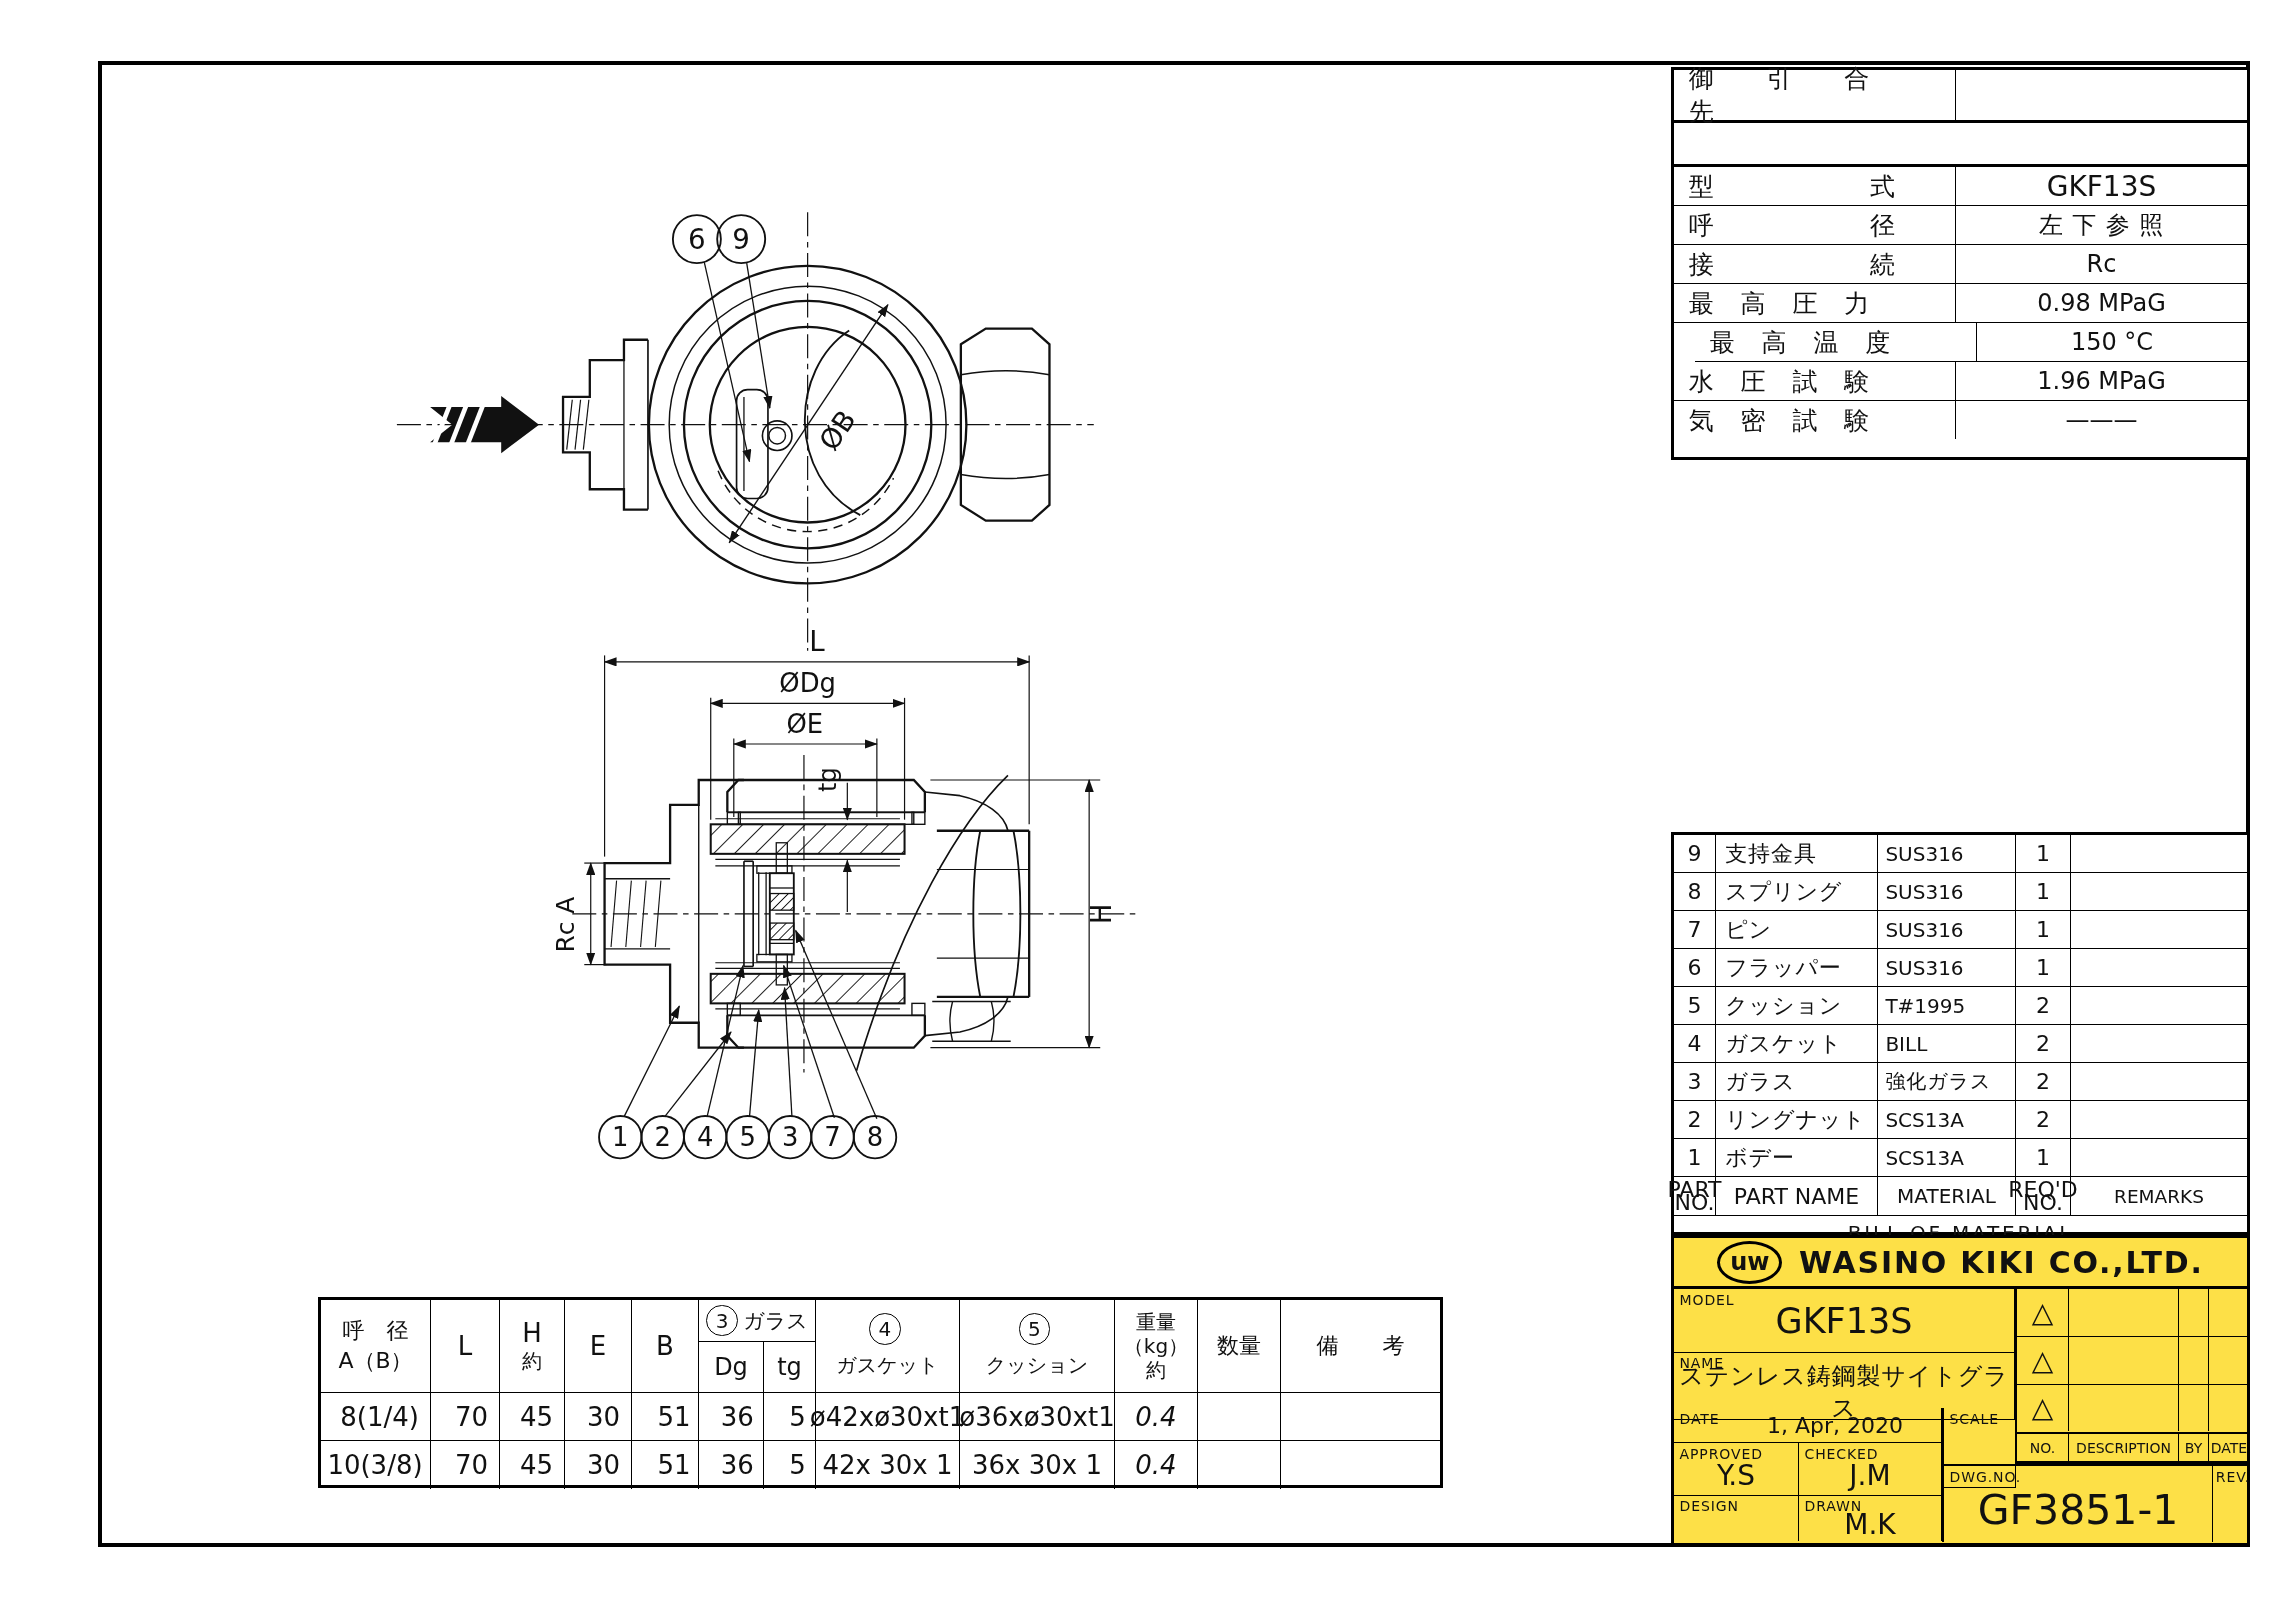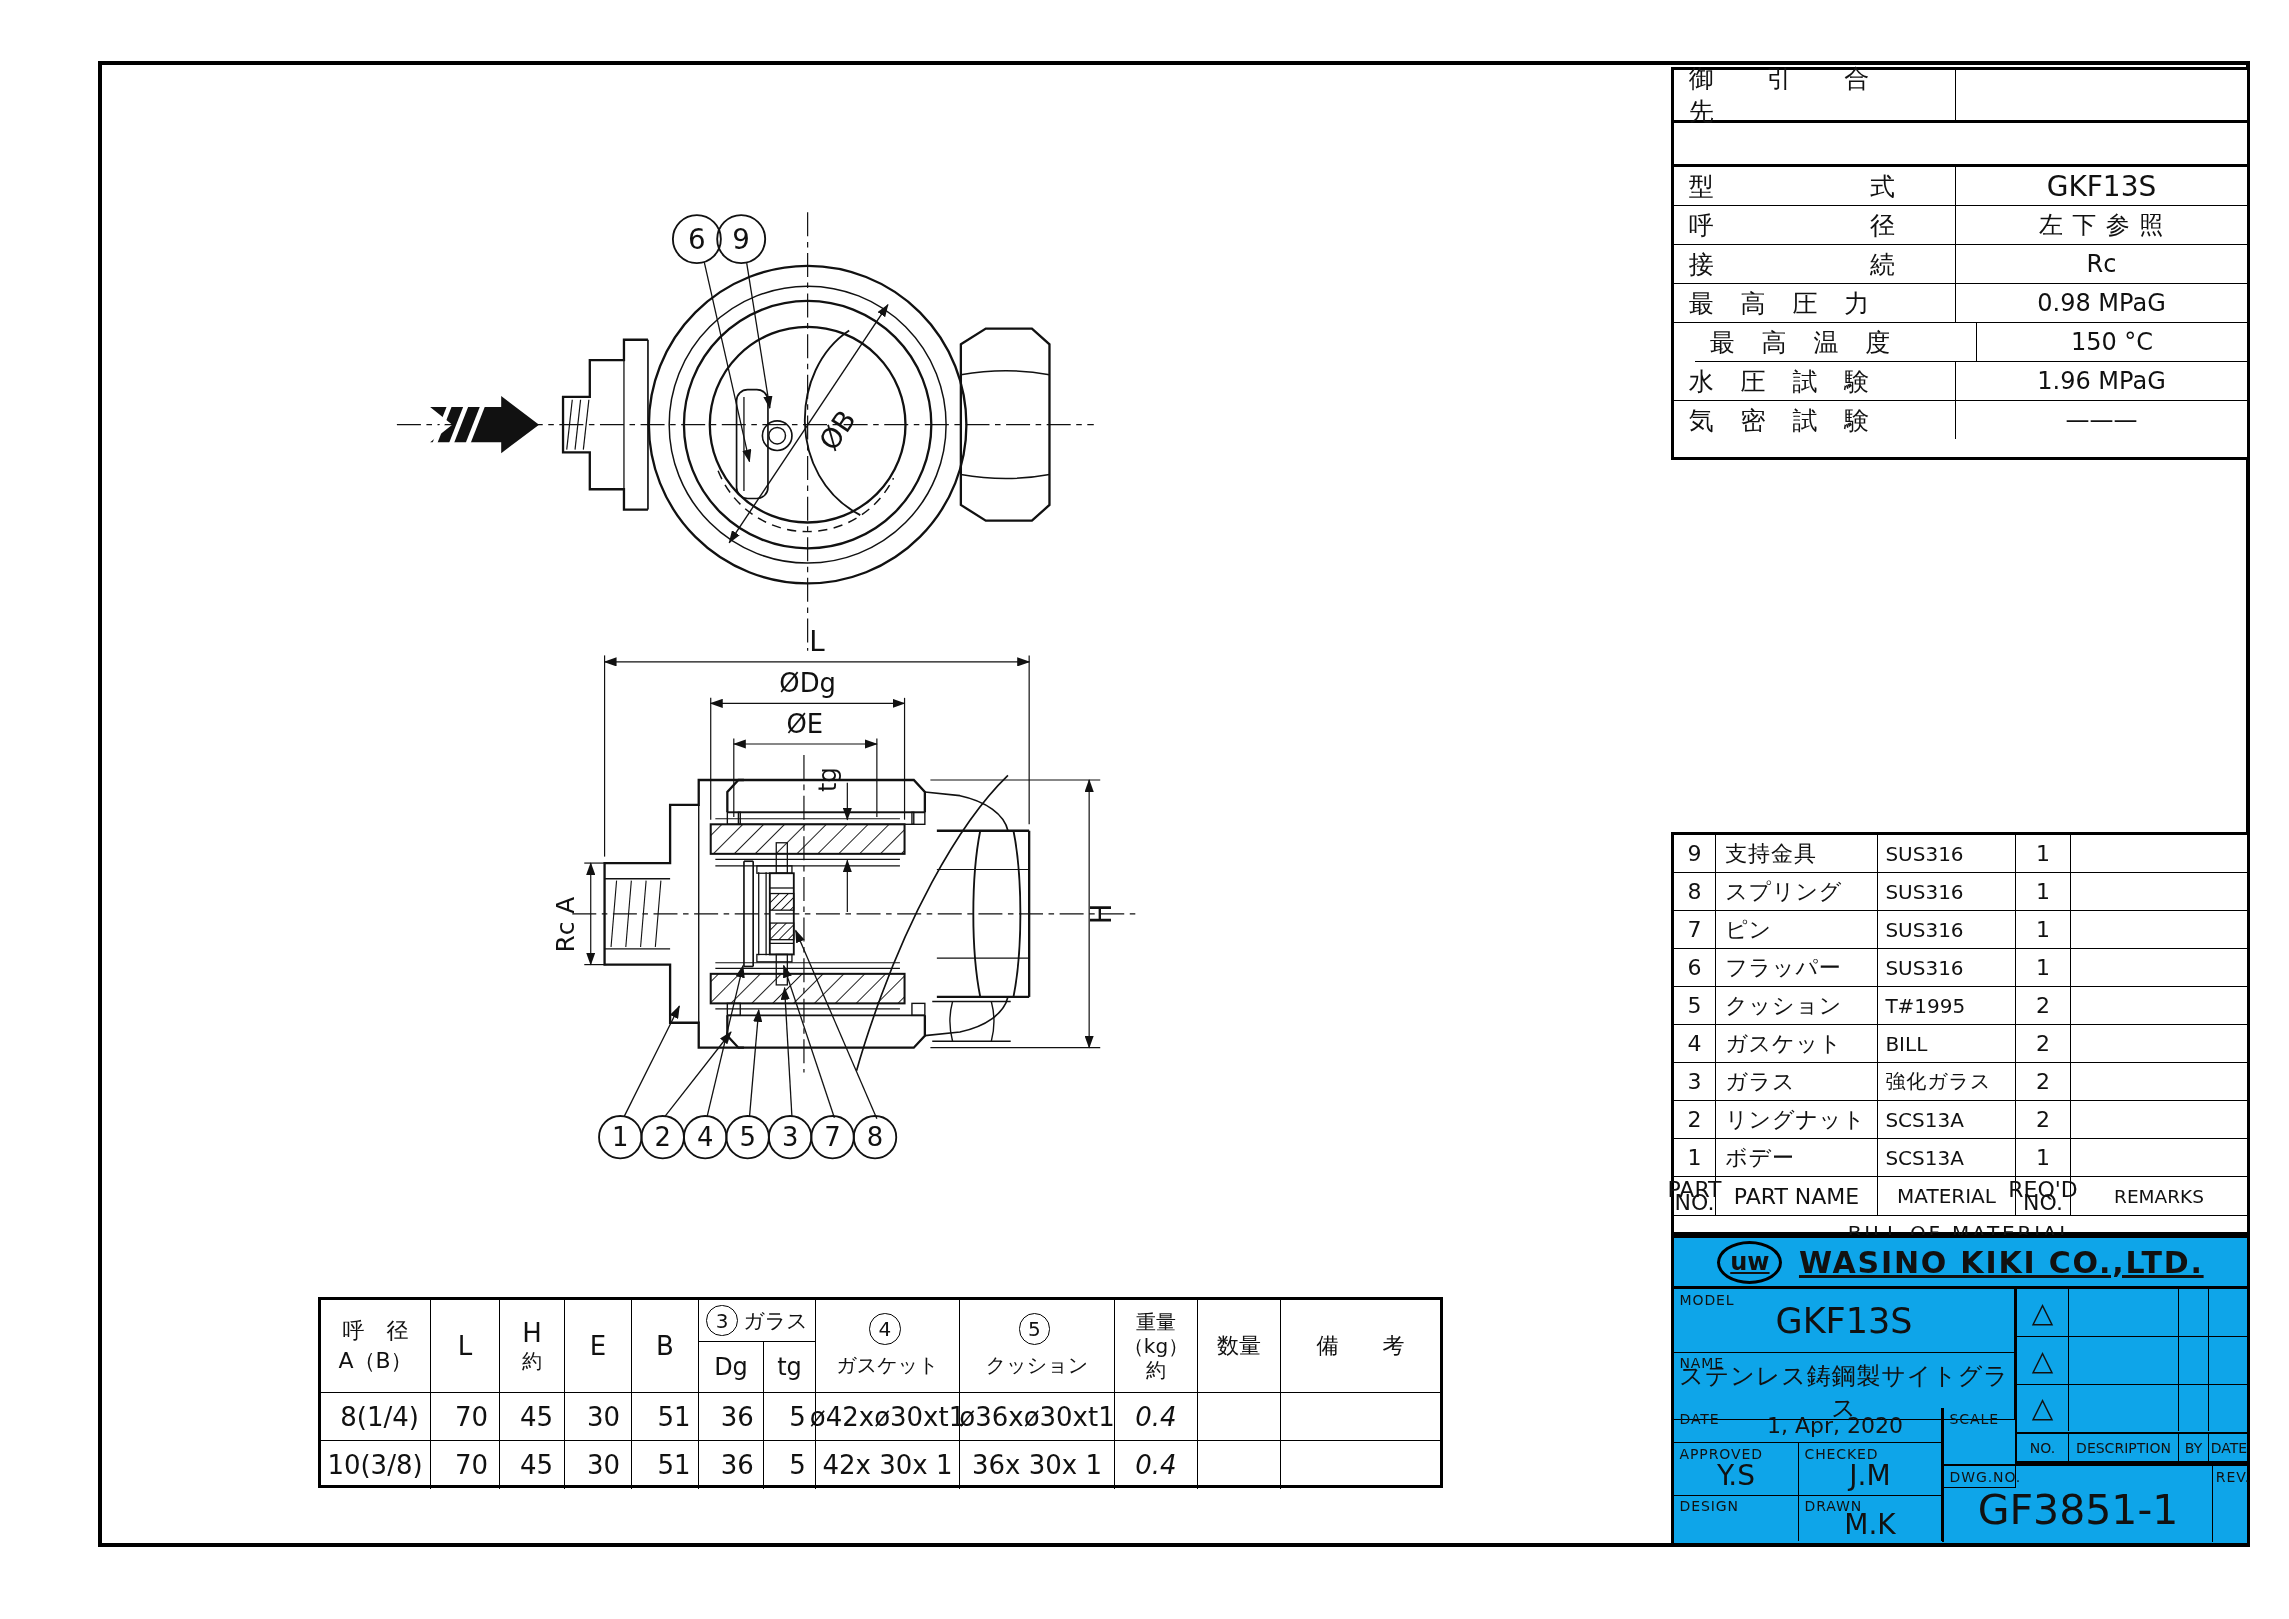--- a/index.html
+++ b/index.html
@@ -24,21 +24,21 @@
   #spec .lab{width:282px;padding:0 14.8px;font-size:25px;}
   #spec .val{flex:1;font-size:24px;}
   
   #bom{left:1671px;top:832px;width:579px;height:403px;border:3.7px solid #000;background:#fff;}
   #bom .c1{width:42px;font-size:22px;}
   #bom .c2{width:162px;padding-left:9.2px;font-size:22px;}
   #bom .c3{width:138px;padding-left:7.4px;font-size:20px;}
   #bom .c4{width:55px;font-size:22px;}
   #bom .c5{flex:1;font-size:18.5px;}
   
-  #tblock{left:1671px;top:1235px;width:579px;height:311px;border:3.7px solid #000;background:#0ea5e9;text-decoration:underline;}
+  #tblock{left:1671px;top:1235px;width:579px;height:311px;border:3.7px solid #000;background:#fde047;}
   .lblcorner{position:absolute;left:5.5px;top:2.8px;font-size:14px;letter-spacing:0.9px;}
   .logo-oval{display:inline-flex;align-items:center;justify-content:center;
      border:3.7px solid #000;border-radius:50%;width:59px;height:37px;
      font-weight:bold;font-size:24px;letter-spacing:0;margin-right:16.6px;}
   .company{font-size:30px;font-weight:bold;letter-spacing:1.8px;}
   .tri{font-size:28px;line-height:28px;}
   
   #dimtab{left:318px;top:1297px;width:1125px;height:191px;border:3.7px solid #000;background:#fff;}
   #dimtab .hc{font-size:22px;}
   #dimtab .dc{font-size:26px;}

